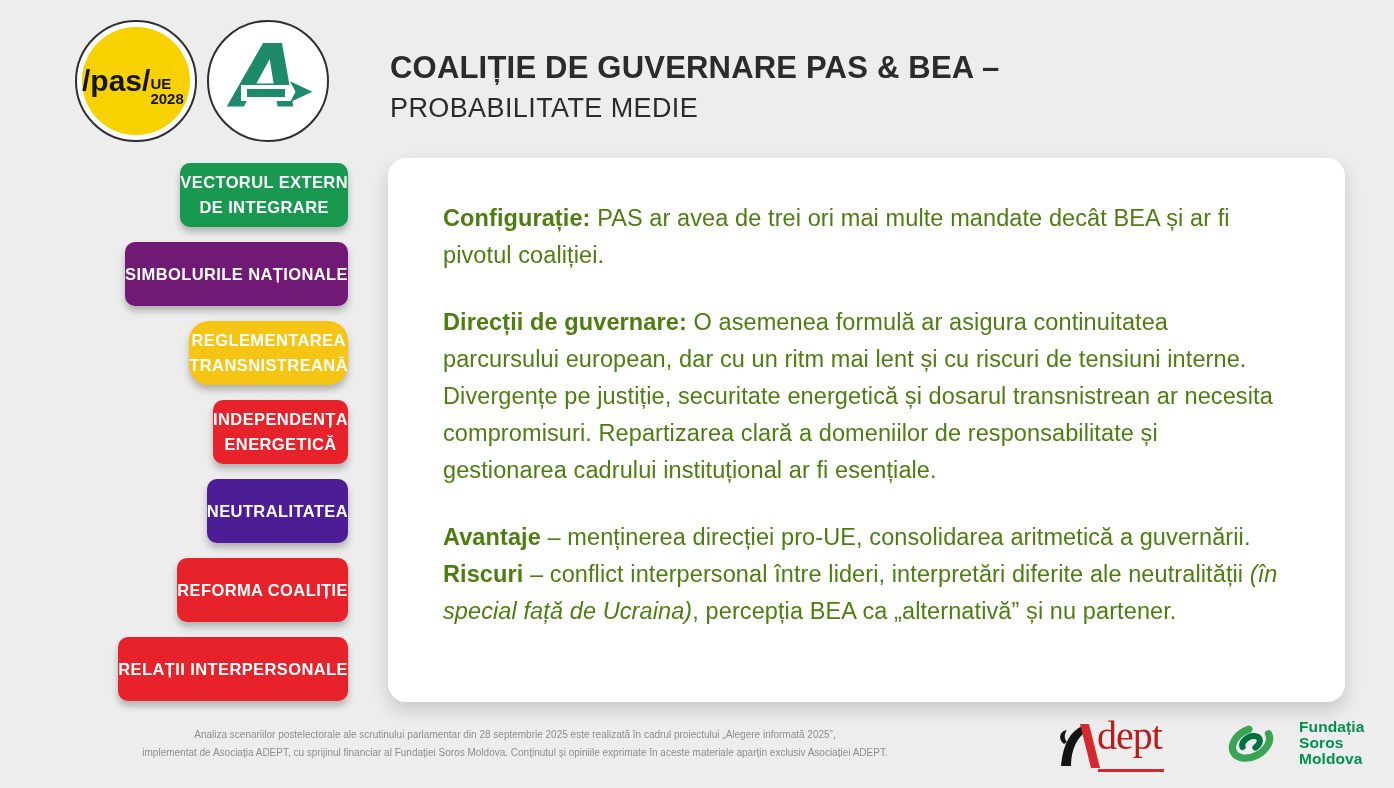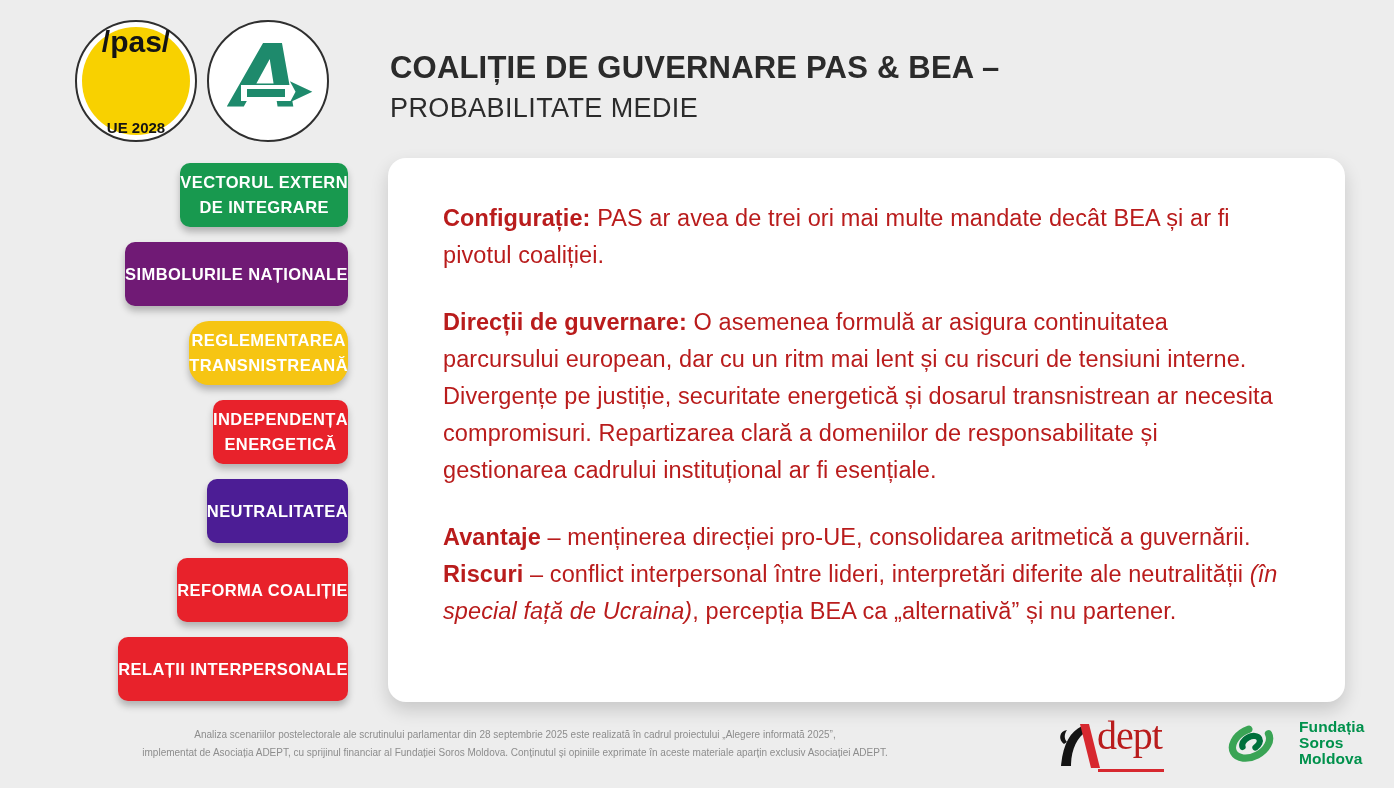--- a/index.html
+++ b/index.html
@@ -10,21 +10,21 @@
 
   
   .logo-circle{
     position:absolute;top:20px;width:122px;height:122px;border-radius:50%;
     background:#fff;border:2.5px solid #2f2f2f;box-sizing:border-box;
   }
   #pas-logo{left:75px;}
   #alt-logo{left:207px;}
   .pas-inner{
     position:absolute;inset:5px;border-radius:50%;background:#F8D100;
-    display:flex;flex-direction:column;align-items:center;justify-content:space-between;color:#141414;
+    display:flex;flex-direction:row;align-items:center;justify-content:center;color:#141414;
   }
   .pas-label{font-size:30px;font-weight:800;line-height:1;}
   .pas-sub{font-size:15px;font-weight:800;margin-top:20px;line-height:1;}
   .alt-a{
     position:absolute;left:50%;top:50%;transform:translate(-52%,-55%);
     font-style:italic;font-weight:900;font-size:88px;line-height:1;
     font-family:"DejaVu Sans", sans-serif;
   }
   .alt-cut{position:absolute;left:32px;right:10px;top:63px;height:16px;background:#fff;}
   .alt-tail{position:absolute;left:38px;top:67px;width:38px;height:8px;}
@@ -42,21 +42,21 @@
     text-align:center;white-space:pre-line;line-height:1.5;
     box-shadow:0 5px 7px rgba(0,0,0,.25);flex:0 0 auto;
   }
 
   
   #card{
     position:absolute;left:388px;top:158px;width:957px;height:544px;background:#fff;
     border-radius:18px;box-shadow:0 8px 18px rgba(0,0,0,.16);
     box-sizing:border-box;padding:42px 58px 0 55px;
   }
-  #card p{margin:0 0 30px 0;font-size:23.5px;line-height:37px;color:#b91c1c;letter-spacing:.1px;}
+  #card p{margin:0 0 30px 0;font-size:23.5px;line-height:37px;color:#4d7c0f;letter-spacing:.1px;}
   #card .b{font-weight:700;}
   #card .i{font-style:italic;}
 
   
   #footer-text{
     position:absolute;left:10px;top:726px;width:1010px;text-align:center;
     color:#8d8d8d;font-size:10px;line-height:17.5px;
   }
   #footer-text div{white-space:nowrap;}
 

